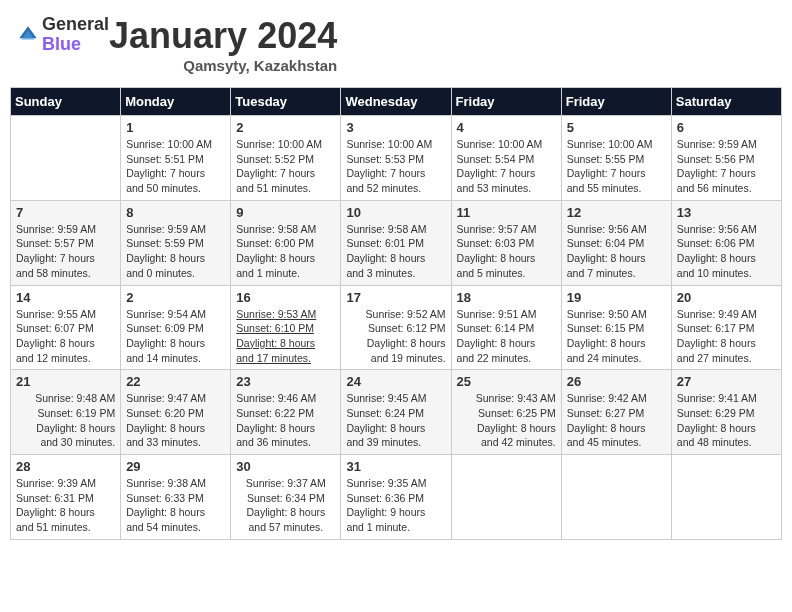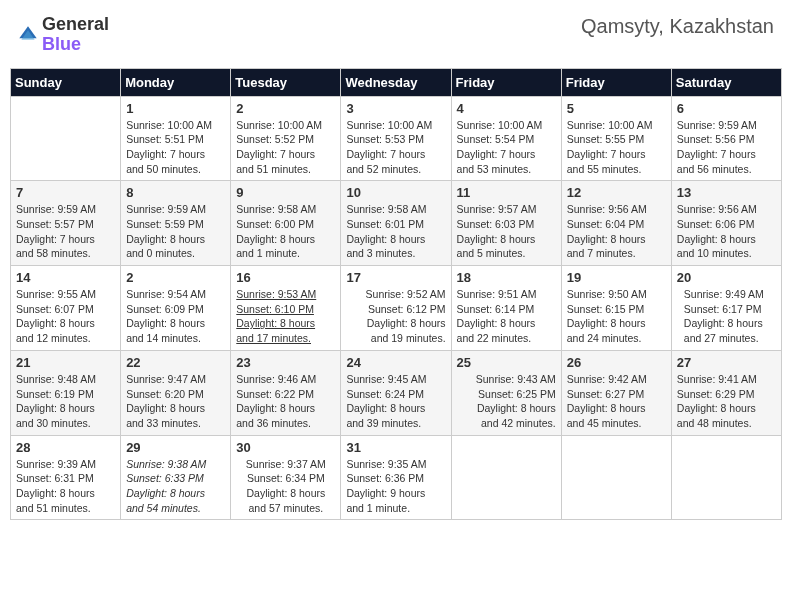--- a/index.html
+++ b/index.html
@@ -5,21 +5,20 @@
     * { box-sizing: border-box; margin: 0; padding: 0; }
     body {
       font-family: Arial, sans-serif;
       background: #fff;
       width: 792px;
       min-height: 612px;
       padding: 10px;
     }
     .header {
       display: flex;
-      justify-content: space-between;
       align-items: flex-start;
       margin-bottom: 8px;
       padding: 5px 8px;
     }
     .logo {
       display: flex;
       align-items: center;
     }
     .logo-text {
       display: flex;
@@ -43,22 +42,23 @@
     }
     .title-section {
       text-align: right;
     }
     .month-title {
       font-size: 36px;
       font-weight: bold;
       color: #333;
     }
     .subtitle {
-      font-size: 20px;
+      font-size: 15px;
       color: #555;
+      font-weight: bold;
     }
     .calendar {
       width: 100%;
       border-collapse: collapse;
       font-size: 11px;
     }
     .calendar th {
       background-color: #0f172a;
       color: #fff;
       padding: 6px 4px;
@@ -102,20 +102,21 @@
     <svg class="logo-icon" viewBox="0 0 30 30">
       <polygon points="15,2 28,20 2,20" fill="#2a6db5"></polygon>
       <polygon points="15,8 25,22 5,22" fill="#4a9fd5" opacity="0.6"></polygon>
     </svg>
     <div class="logo-text">
       <span class="logo-general">General</span>
       <span class="logo-blue">Blue</span>
     </div>
   </div>
   <div class="title-section">
+    <div class="month-title">January 2024</div>
     <div class="subtitle">Qamsyty, Kazakhstan</div>
   </div>
 </div>
 
 <table class="calendar">
   <thead>
     <tr>
     <th>Sunday</th>
         <th>Monday</th>
         <th>Tuesday</th>
@@ -260,30 +261,30 @@
         </td>
         <td>
           <span class="day-num">19</span>
           <div class="day-info" style="white-space: pre-line;">Sunrise: 9:50 AM
 Sunset: 6:15 PM
 Daylight: 8 hours
 and 24 minutes.</div>
         </td>
         <td>
           <span class="day-num">20</span>
-          <div class="day-info" style="white-space: pre-line; margin-left: 7px;">Sunrise: 9:49 AM
+          <div class="day-info" style="white-space: pre-line;">Sunrise: 9:49 AM
 Sunset: 6:17 PM
 Daylight: 8 hours
 and 27 minutes.</div>
         </td>
       </tr>
       <tr>
         <td>
           <span class="day-num">21</span>
-          <div class="day-info" style="white-space: pre-line;">Sunrise: 9:48 AM
+          <div class="day-info" style="white-space: pre-line; text-align: right;">Sunrise: 9:48 AM
 Sunset: 6:19 PM
 Daylight: 8 hours
 and 30 minutes.</div>
         </td>
         <td>
           <span class="day-num">22</span>
           <div class="day-info" style="white-space: pre-line;">Sunrise: 9:47 AM
 Sunset: 6:20 PM
 Daylight: 8 hours
 and 33 minutes.</div>
@@ -327,21 +328,21 @@
       <tr>
         <td>
           <span class="day-num">28</span>
           <div class="day-info" style="white-space: pre-line;">Sunrise: 9:39 AM
 Sunset: 6:31 PM
 Daylight: 8 hours
 and 51 minutes.</div>
         </td>
         <td>
           <span class="day-num">29</span>
-          <div class="day-info" style="white-space: pre-line; font-style: italic;">Sunrise: 9:38 AM
+          <div class="day-info" style="white-space: pre-line;">Sunrise: 9:38 AM
 Sunset: 6:33 PM
 Daylight: 8 hours
 and 54 minutes.</div>
         </td>
         <td>
           <span class="day-num">30</span>
           <div class="day-info" style="white-space: pre-line; text-align: center;">Sunrise: 9:37 AM
 Sunset: 6:34 PM
 Daylight: 8 hours
 and 57 minutes.</div>

